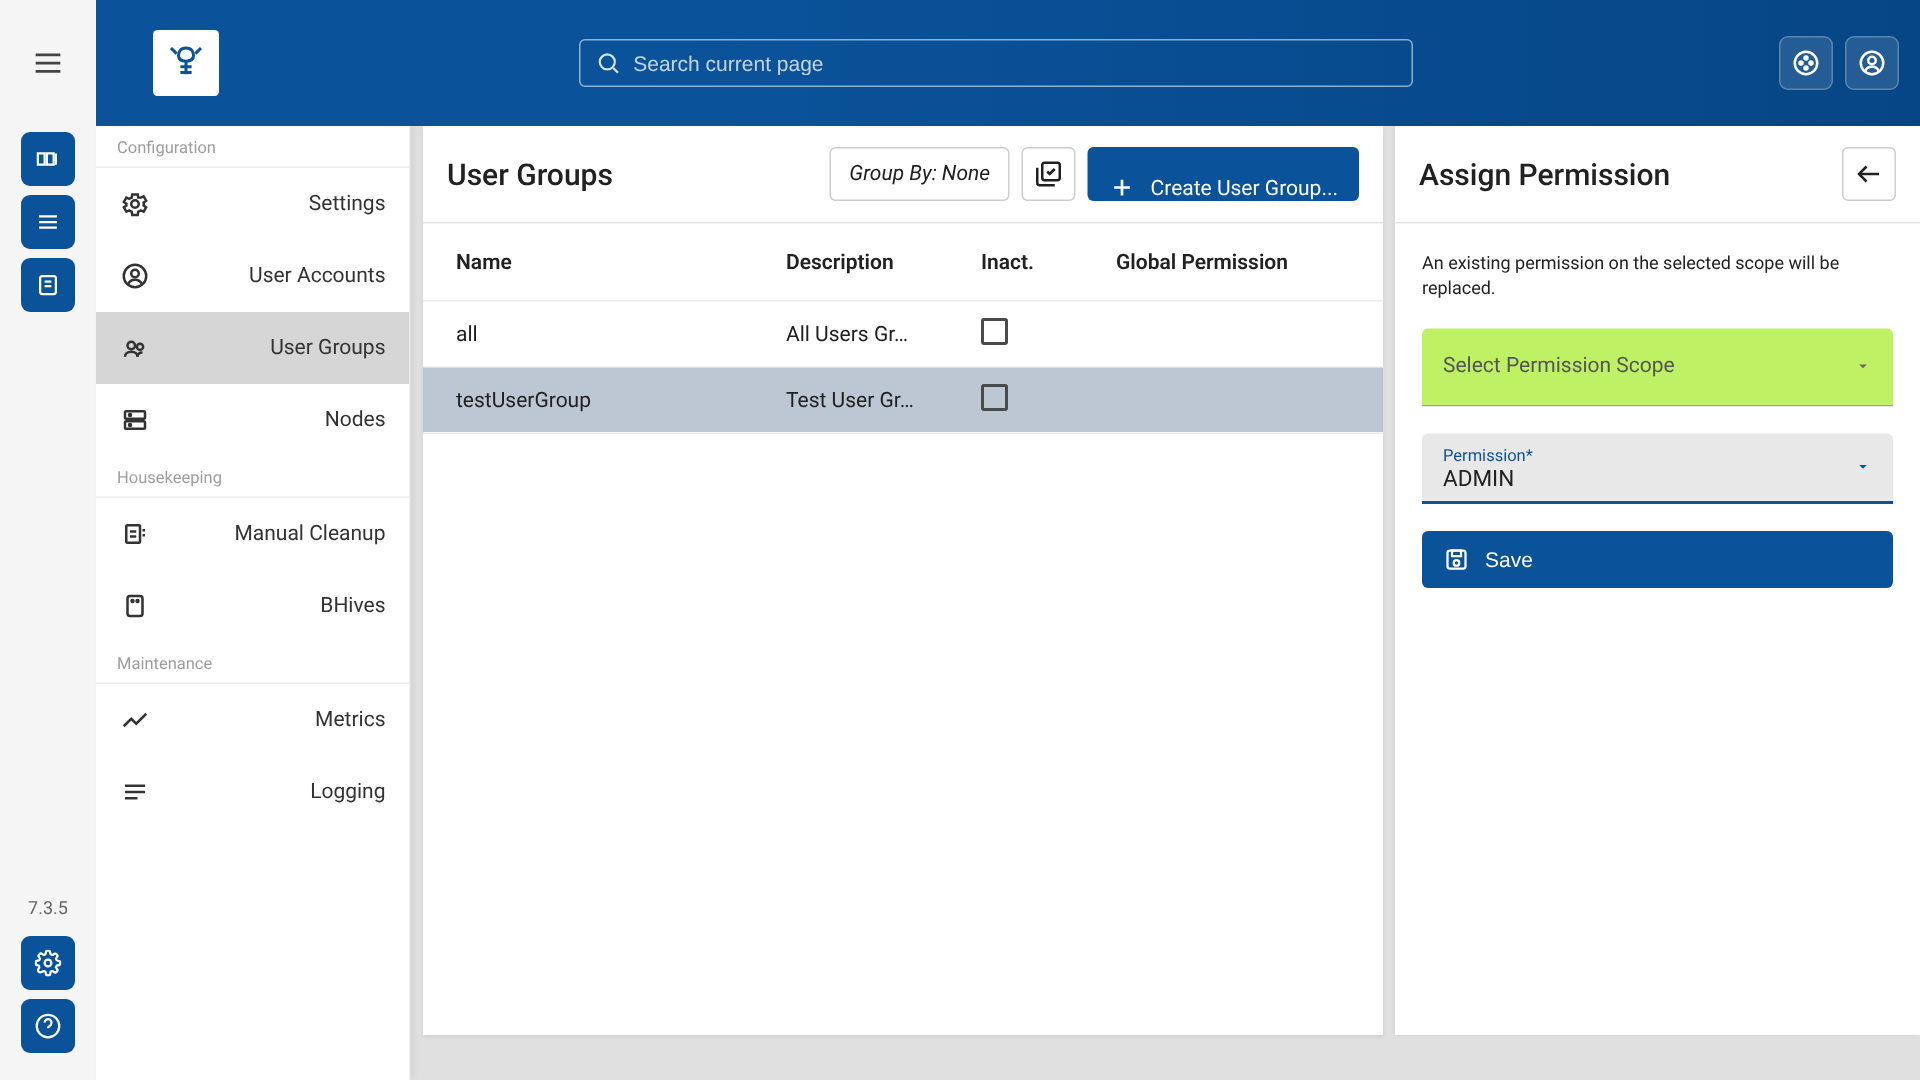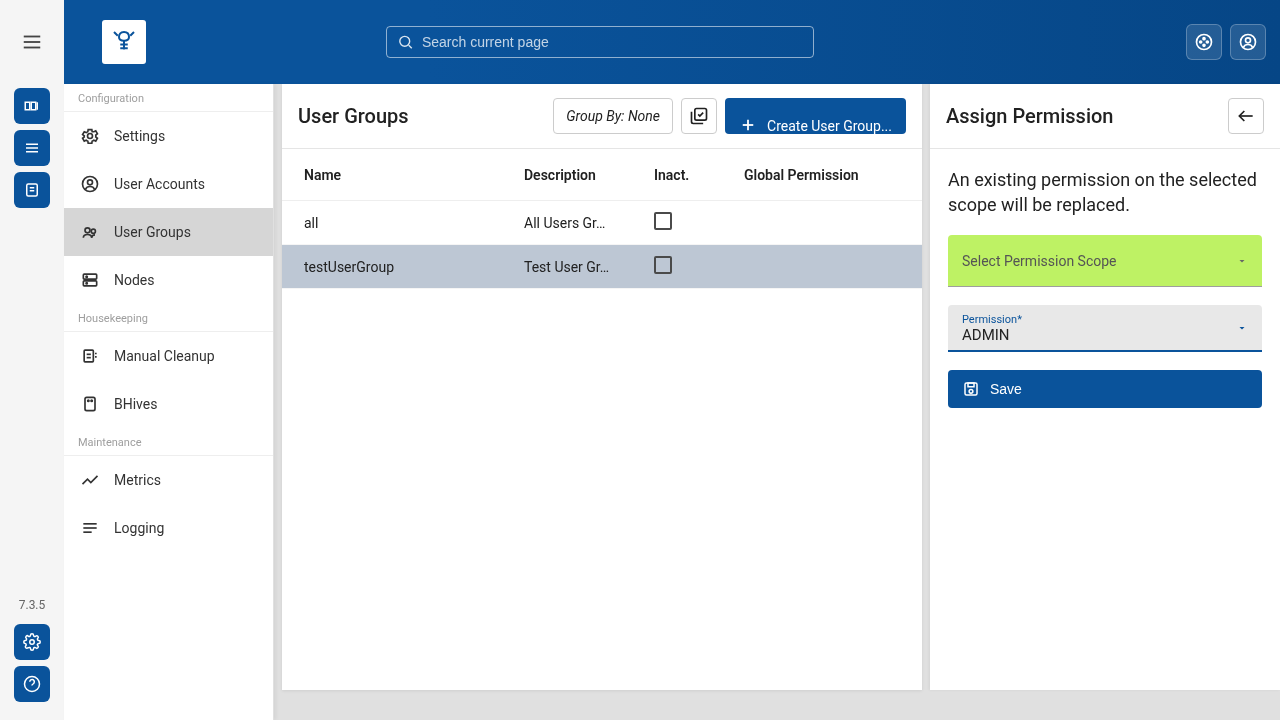--- a/index.html
+++ b/index.html
@@ -14,33 +14,33 @@
   .rail-btn.blue { background: #0a539b; color: #fff; }
   .rail-spacer { flex: 1; }
   .rail-ver { font-size: 12px; color: #666; margin-bottom: 12px; }
 
   
   .right { flex: 1; display: flex; flex-direction: column; min-width: 0; }
 
   
   .topbar { height: 84px; background: linear-gradient(90deg, #0a539b 0%, #0a539b 30%, #064686 100%); display: flex; align-items: center; padding: 0 14px; color: #fff; }
   .logo { width: 44px; height: 44px; background: #fff; border-radius: 3px; display: flex; align-items: center; justify-content: center; margin-right: 240px; margin-left: 24px; }
-  .search { width: 428px; height: 32px; border: 1px solid rgba(255,255,255,0.55); border-radius: 4px; display: flex; align-items: center; padding: 0 10px; color: rgba(255,255,255,0.85); }
+  .search { width: 556px; height: 32px; border: 1px solid rgba(255,255,255,0.55); border-radius: 4px; display: flex; align-items: center; padding: 0 10px; color: rgba(255,255,255,0.85); }
   .search input { background: transparent; border: none; outline: none; color: #fff; font-size: 14px; width: 100%; }
   .search input::placeholder { color: rgba(255,255,255,0.75); }
   .topbar-spacer { flex: 1; }
   .top-icon { width: 36px; height: 36px; background: rgba(255,255,255,0.12); border: 1px solid rgba(255,255,255,0.25); border-radius: 6px; display: flex; align-items: center; justify-content: center; margin-left: 8px; color: #fff; cursor: pointer; }
 
   
   .body { flex: 1; display: flex; min-height: 0; background: #e0e0e0; padding-right: 0; }
 
   
   .nav { width: 210px; background: #fff; border-right: 1px solid #e0e0e0; overflow: hidden; box-shadow: 2px 0 4px rgba(0,0,0,0.06); flex-shrink: 0; }
   .nav-section { padding: 8px 14px 6px; font-size: 11px; color: #9e9e9e; border-bottom: 1px solid #eee; }
-  .nav-item { display: flex; align-items: center; height: 48px; padding: 0 16px; color: #333; cursor: pointer; }
+  .nav-item { display: flex; align-items: center; height: 48px; padding: 0 16px; color: #333; cursor: pointer; justify-content: space-between; }
   .nav-item.active { background: #d6d6d6; }
   .nav-icon { width: 20px; height: 20px; margin-right: 14px; display: flex; align-items: center; justify-content: center; color: #333; }
 
   
   .main { flex: 1; background: #fff; margin: 0 8px; display: flex; flex-direction: column; min-width: 0; box-shadow: 0 1px 3px rgba(0,0,0,0.08); margin-bottom: 30px; }
   .main-hdr { display: flex; align-items: center; padding: 14px 16px; border-bottom: 1px solid #e5e5e5; }
   .main-title { font-size: 20px; font-weight: 500; margin-right: auto; }
   .btn-outline { border: 1px solid #ccc; background: #fff; border-radius: 4px; height: 36px; padding: 0 12px; display: flex; align-items: center; font-size: 14px; cursor: pointer; margin-left: 8px; font-style: italic; }
   .btn-icon-outline { border: 1px solid #ccc; background: #fff; border-radius: 4px; width: 36px; height: 36px; display: flex; align-items: center; justify-content: center; cursor: pointer; margin-left: 8px; }
   .btn-primary { background: #0a539b; color: #fff; border: none; border-radius: 4px; height: 36px; padding: 0 14px; display: flex; align-items: flex-end; font-size: 14px; cursor: pointer; margin-left: 8px; }
@@ -52,21 +52,21 @@
   .row.data { border-bottom: 1px solid #f5f5f5; cursor: pointer; }
   .row.sel { background: #bdc7d4; }
   .cell { white-space: nowrap; overflow: hidden; text-overflow: ellipsis; padding-right: 6px; }
   .chk { width: 18px; height: 18px; border: 2px solid #4a4a4a; border-radius: 2px; display: inline-block; }
 
   
   .side { width: 350px; background: #fff; display: flex; flex-direction: column; flex-shrink: 0; margin-bottom: 30px; box-shadow: -1px 0 3px rgba(0,0,0,0.06); }
   .side-hdr { display: flex; align-items: center; padding: 14px 16px; border-bottom: 1px solid #e5e5e5; }
   .side-title { font-size: 20px; font-weight: 500; margin-right: auto; }
   .side-body { padding: 18px 18px; display: flex; flex-direction: column; gap: 18px; }
-  .side-info { font-size: 18px; color: #222; line-height: 1.4; }
+  .side-info { font-size: 12px; color: #222; line-height: 1.4; }
 
   .dd { background: #bef264; border-bottom: 1px solid #9e9e9e; height: 52px; display: flex; align-items: center; padding: 0 14px; justify-content: space-between; color: #555; cursor: pointer; border-radius: 4px 4px 0 0; }
   .dd .arrow { color: #666; }
 
   .field { background: #e8e8e8; border-bottom: 2px solid #0a539b; border-radius: 4px 4px 0 0; padding: 8px 14px 6px; display: flex; flex-direction: column; position: relative; cursor: pointer; }
   .field-label { font-size: 11px; color: #0a539b; }
   .field-val { font-size: 15px; color: #222; }
   .field .arrow { position: absolute; right: 14px; top: 50%; transform: translateY(-50%); color: #0a539b; }
 
   .btn-save { background: #0a539b; color: #fff; border: none; border-radius: 4px; height: 38px; display: flex; align-items: center; padding: 0 14px; font-size: 14px; cursor: pointer; width: 100%; }

